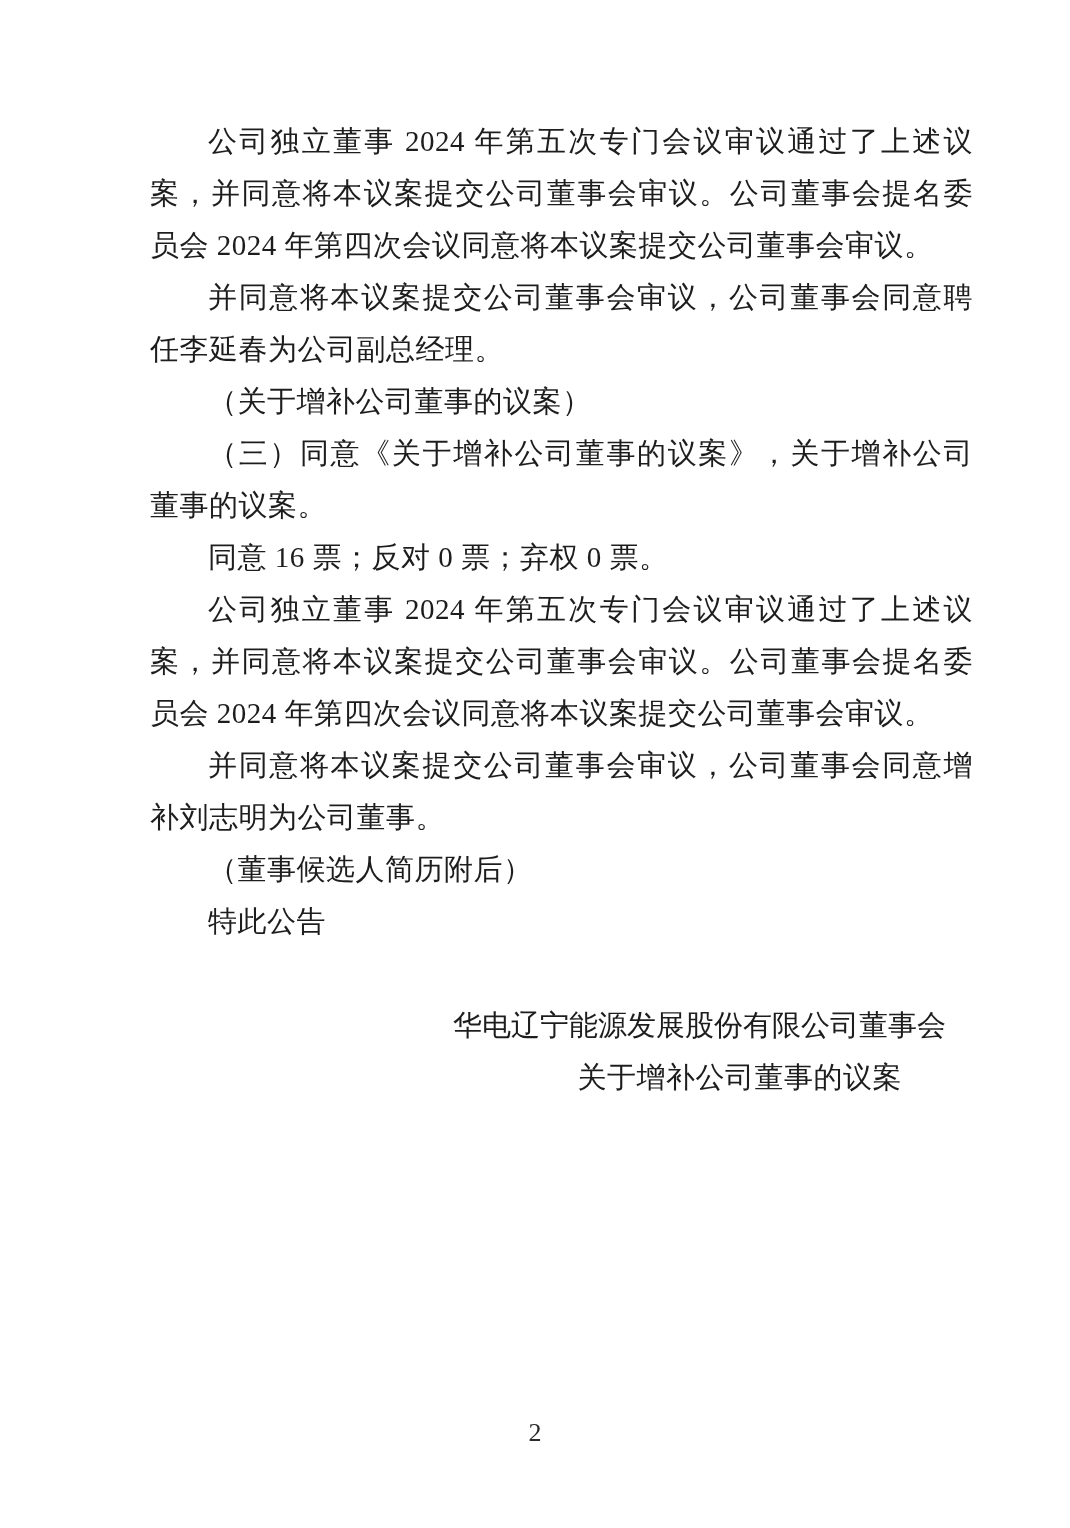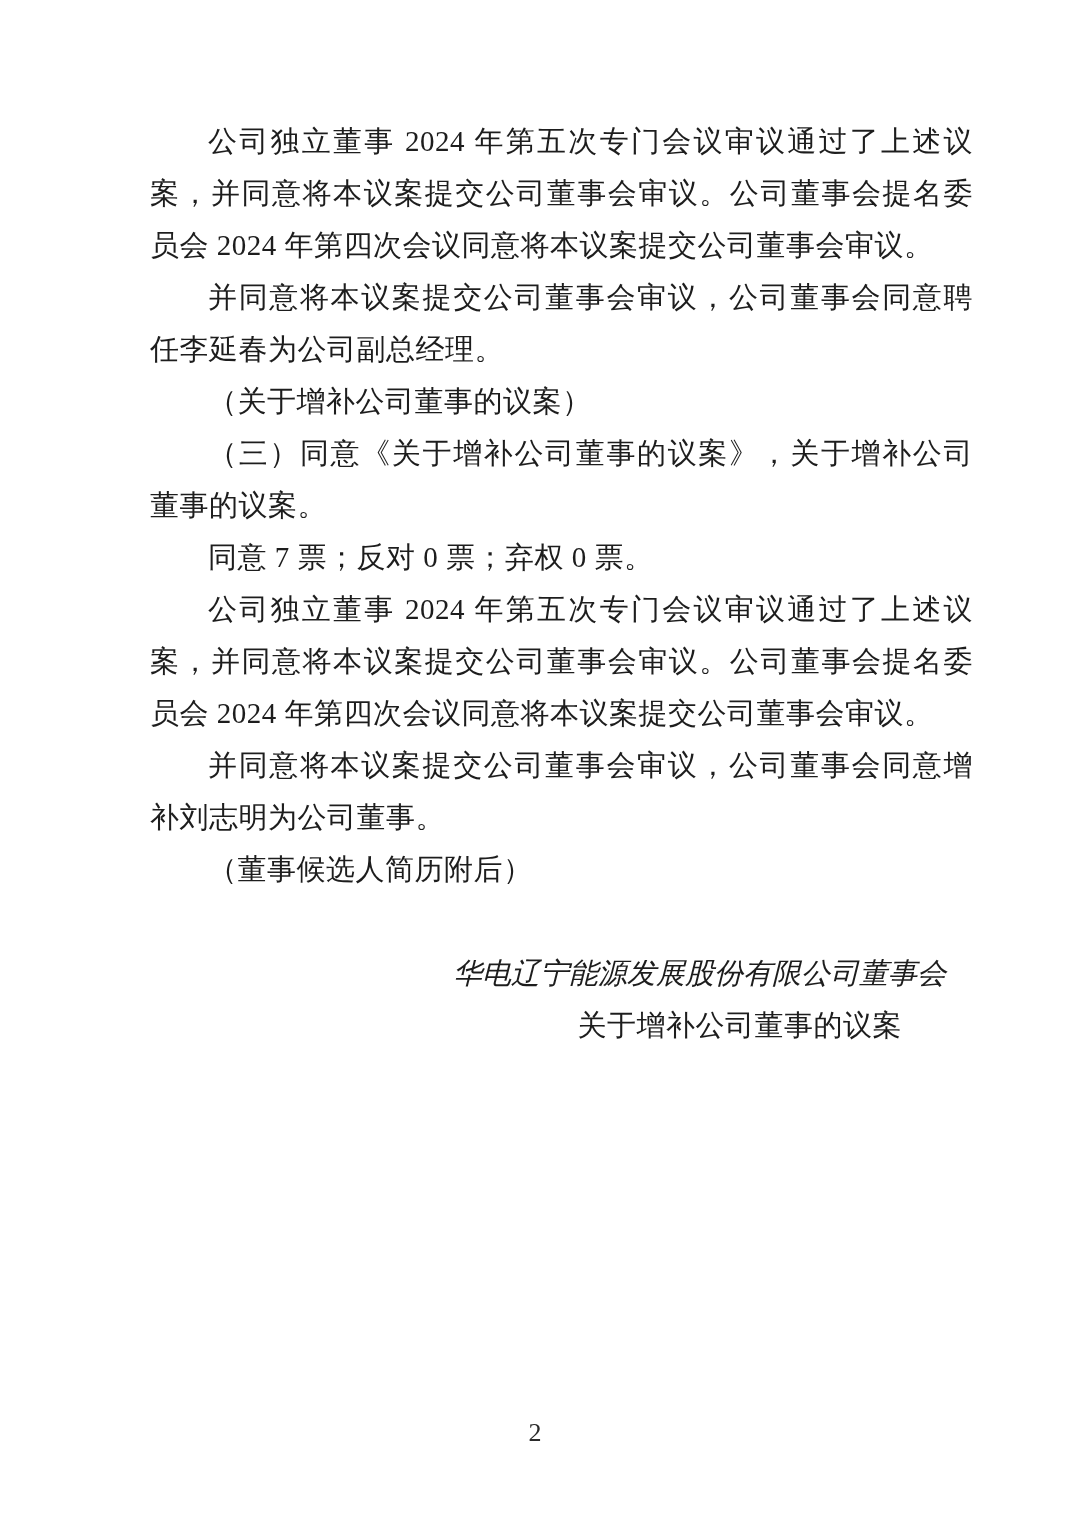--- a/index.html
+++ b/index.html
@@ -38,21 +38,20 @@
     margin-top: 52px;
   }
   .sig-line {
     margin: 0;
     font-size: 29px;
     line-height: 52px;
     text-align: right;
   }
   .sig-company {
     padding-right: 27px;
-    font-style: italic;
   }
   .sig-date {
     padding-right: 71px;
     letter-spacing: 0.5px;
   }
   .page-number {
     position: absolute;
     left: 0;
     width: 100%;
     top: 1418px;
@@ -64,24 +63,25 @@
 </style>
 </head>
 <body>
 
 <div class="doc-page">
   <div class="doc-body">
     <p class="para">公司独立董事 2024 年第五次专门会议审议通过了上述议案，并同意将本议案提交公司董事会审议。公司董事会提名委员会 2024 年第四次会议同意将本议案提交公司董事会审议。</p>
     <p class="para">并同意将本议案提交公司董事会审议，公司董事会同意聘任李延春为公司副总经理。</p>
     <p class="para">（关于增补公司董事的议案）</p>
     <p class="para">（三）同意《关于增补公司董事的议案》，关于增补公司董事的议案。</p>
-    <p class="para">同意 7 票；反对 0 票；弃权 0 票。</p>
+    <p class="para">同意 16 票；反对 0 票；弃权 0 票。</p>
     <p class="para">公司独立董事 2024 年第五次专门会议审议通过了上述议案，并同意将本议案提交公司董事会审议。公司董事会提名委员会 2024 年第四次会议同意将本议案提交公司董事会审议。</p>
     <p class="para">并同意将本议案提交公司董事会审议，公司董事会同意增补刘志明为公司董事。</p>
     <p class="para">（董事候选人简历附后）</p>
+    <p class="para">特此公告</p>
 
     <div class="signature">
       <p class="sig-line sig-company">华电辽宁能源发展股份有限公司董事会</p>
       <p class="sig-line sig-date">关于增补公司董事的议案</p>
     </div>
   </div>
 
   <div class="page-number">2</div>
 </div>
 

